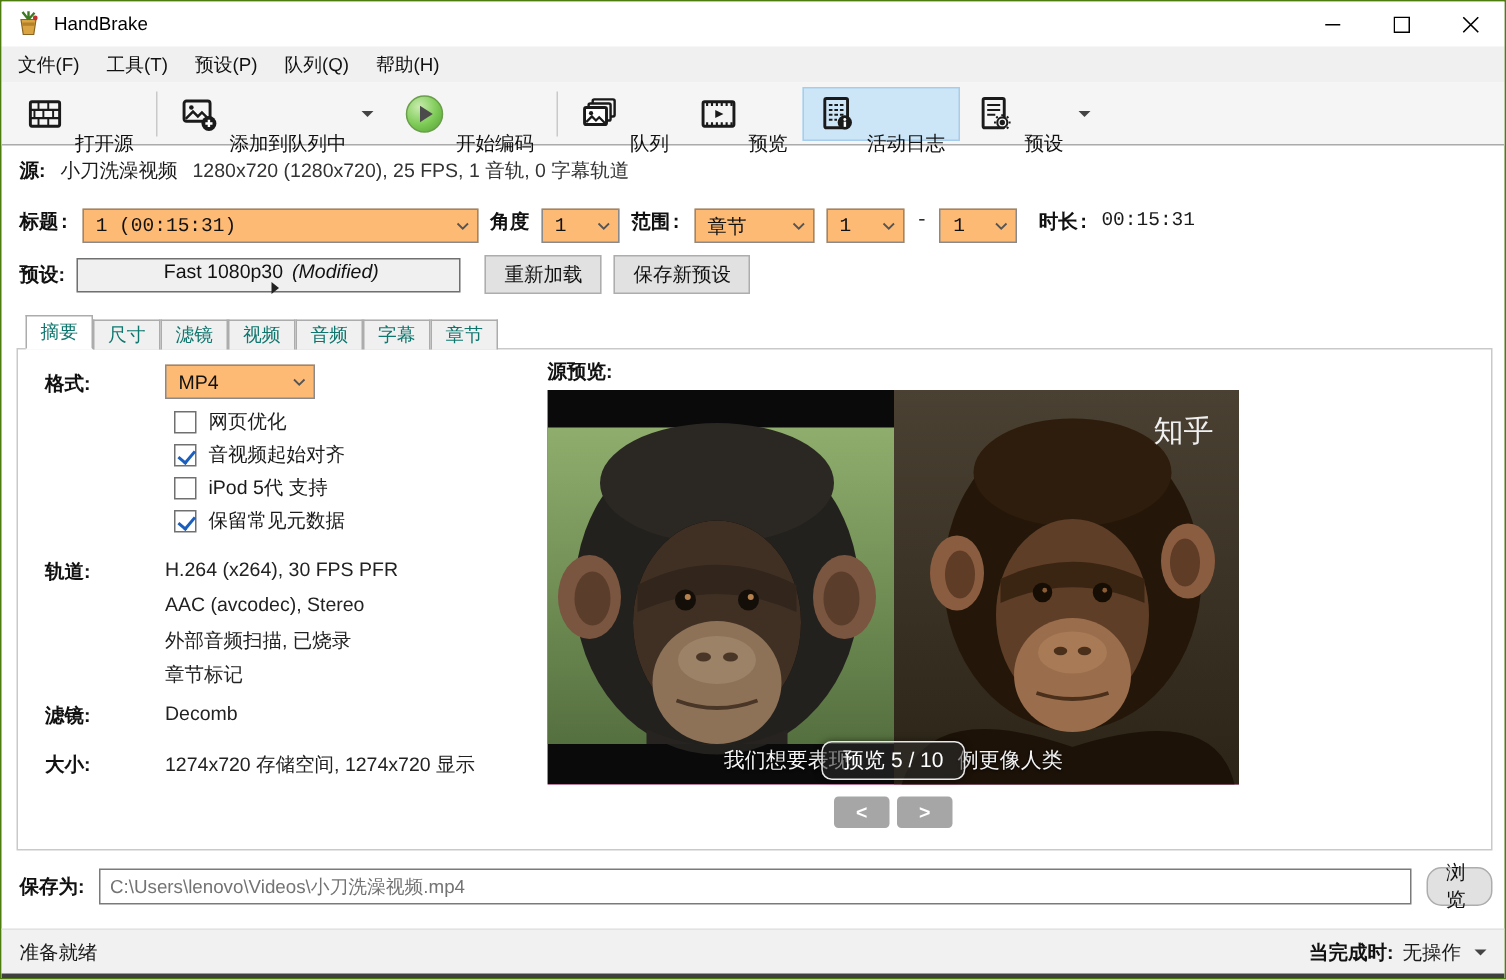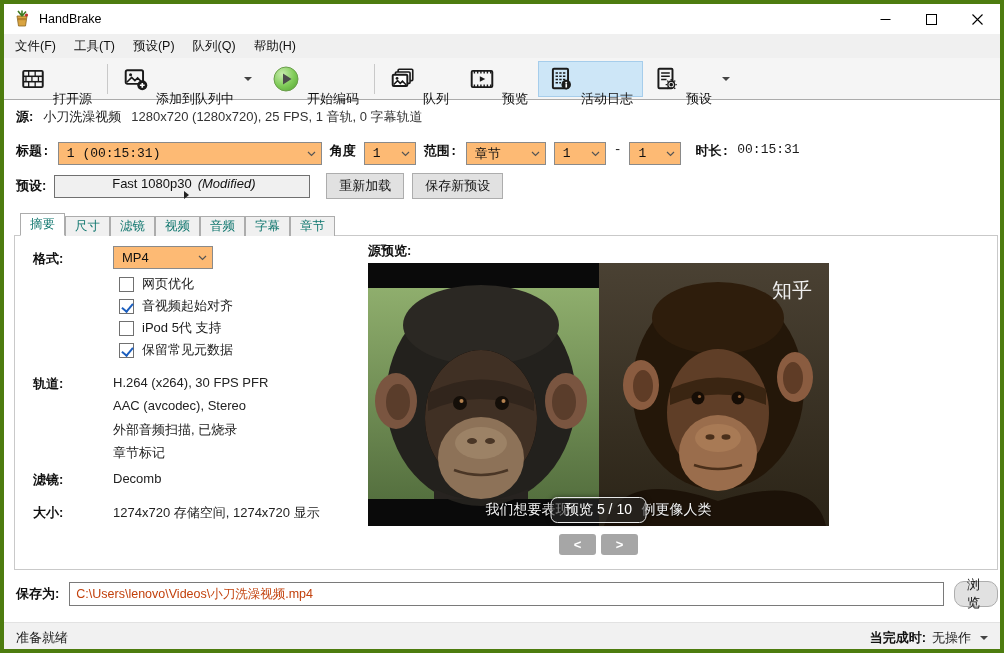--- a/index.html
+++ b/index.html
@@ -1,20 +1,20 @@
 <!DOCTYPE html>
 <html><head>
 <meta charset="utf-8">
 <style>
   html,body{margin:0;padding:0;background:#d9d9d9;}
   *{box-sizing:border-box;}
   .window{
     position:relative;width:1004px;height:653px;background:#fff;
     font-family:"Liberation Sans","DejaVu Sans",sans-serif;font-size:13px;color:#1a1a1a;
-    border:4px solid #4d7c0f;overflow:hidden;
+    border:1px solid #4d7c0f;overflow:hidden;
   }
   
   .titlebar{position:absolute;left:0;top:0;width:100%;height:30px;background:#fff;display:flex;align-items:center;}
   .app-icon{margin-left:9px;width:18px;height:18px;flex:0 0 auto;}
   .title-text{margin-left:8px;font-size:12.5px;color:#000;}
   .win-controls{margin-left:auto;display:flex;height:30px;}
   .win-btn{width:46px;height:30px;display:flex;align-items:center;justify-content:center;cursor:default;}
   
   .menubar{position:absolute;left:0;top:30px;width:100%;height:24px;background:#f0f0f0;display:flex;align-items:center;padding-left:2px;}
   .menu-item{padding:0 9px;height:24px;display:flex;align-items:center;font-size:12.5px;color:#111;}
@@ -54,21 +54,21 @@
   .checkbox.checked::after{content:"";position:absolute;left:4px;top:1px;width:5px;height:9px;border:solid #1b5ebe;border-width:0 2px 2px 0;transform:rotate(40deg);}
   
   .preview-label{position:absolute;left:353px;top:6px;font-weight:bold;color:#111;}
   .preview-wrap{position:absolute;left:353px;top:27px;width:461px;height:263px;background:#ec4899;}
   .preview-caption{position:absolute;left:0;bottom:7px;width:100%;display:flex;justify-content:center;gap:72px;color:#f5f5f5;font-size:14px;text-shadow:0 1px 2px #000;pointer-events:none;}
   .preview-tooltip{position:absolute;left:50%;transform:translateX(-50%);bottom:3px;height:26px;padding:0 14px;display:flex;align-items:center;background:rgba(45,45,45,0.55);border:1px solid #e8e8e8;border-radius:7px;color:#fff;font-size:14px;box-shadow:0 0 5px rgba(0,0,0,0.5);}
   .preview-nav{position:absolute;left:353px;top:298px;width:461px;display:flex;justify-content:center;gap:5px;}
   .nav-btn{width:37px;height:21px;background:#a6a6a6;border:none;border-radius:3px;color:#fff;font-size:13px;font-weight:bold;display:flex;align-items:center;justify-content:center;}
   
   .row-save{position:absolute;left:12px;top:577px;width:982px;display:flex;align-items:center;gap:10px;}
-  .save-input{flex:1;height:24px;border:1px solid #7a7a7a;padding:0 6px;font-size:12.5px;font-family:"Liberation Sans","DejaVu Sans",sans-serif;color:#c2410c;}
+  .save-input{flex:1;height:24px;border:1px solid #7a7a7a;padding:0 6px;font-size:12.5px;font-family:"Liberation Sans","DejaVu Sans",sans-serif;color:#737373;}
   .browse-btn{flex:0 0 auto;width:44px;height:26px;border-radius:10px;}
   
   .statusbar{position:absolute;left:0;top:618px;width:100%;height:30px;background:#f1f1f1;border-top:1px solid #e2e2e2;display:flex;align-items:center;padding:0 12px;}
   .status-right{margin-left:auto;display:flex;align-items:center;gap:6px;}
   .bottom-strip{position:absolute;left:0;top:648px;width:100%;height:5px;background:#3f3f3f;}
 </style>
 </head>
 <body>
 
 <div class="window">

